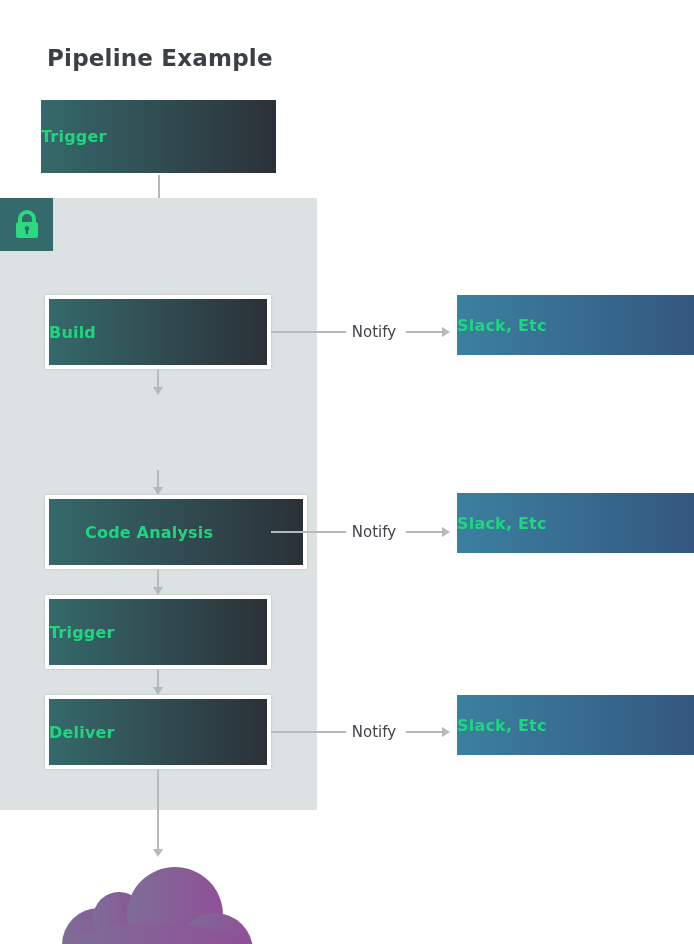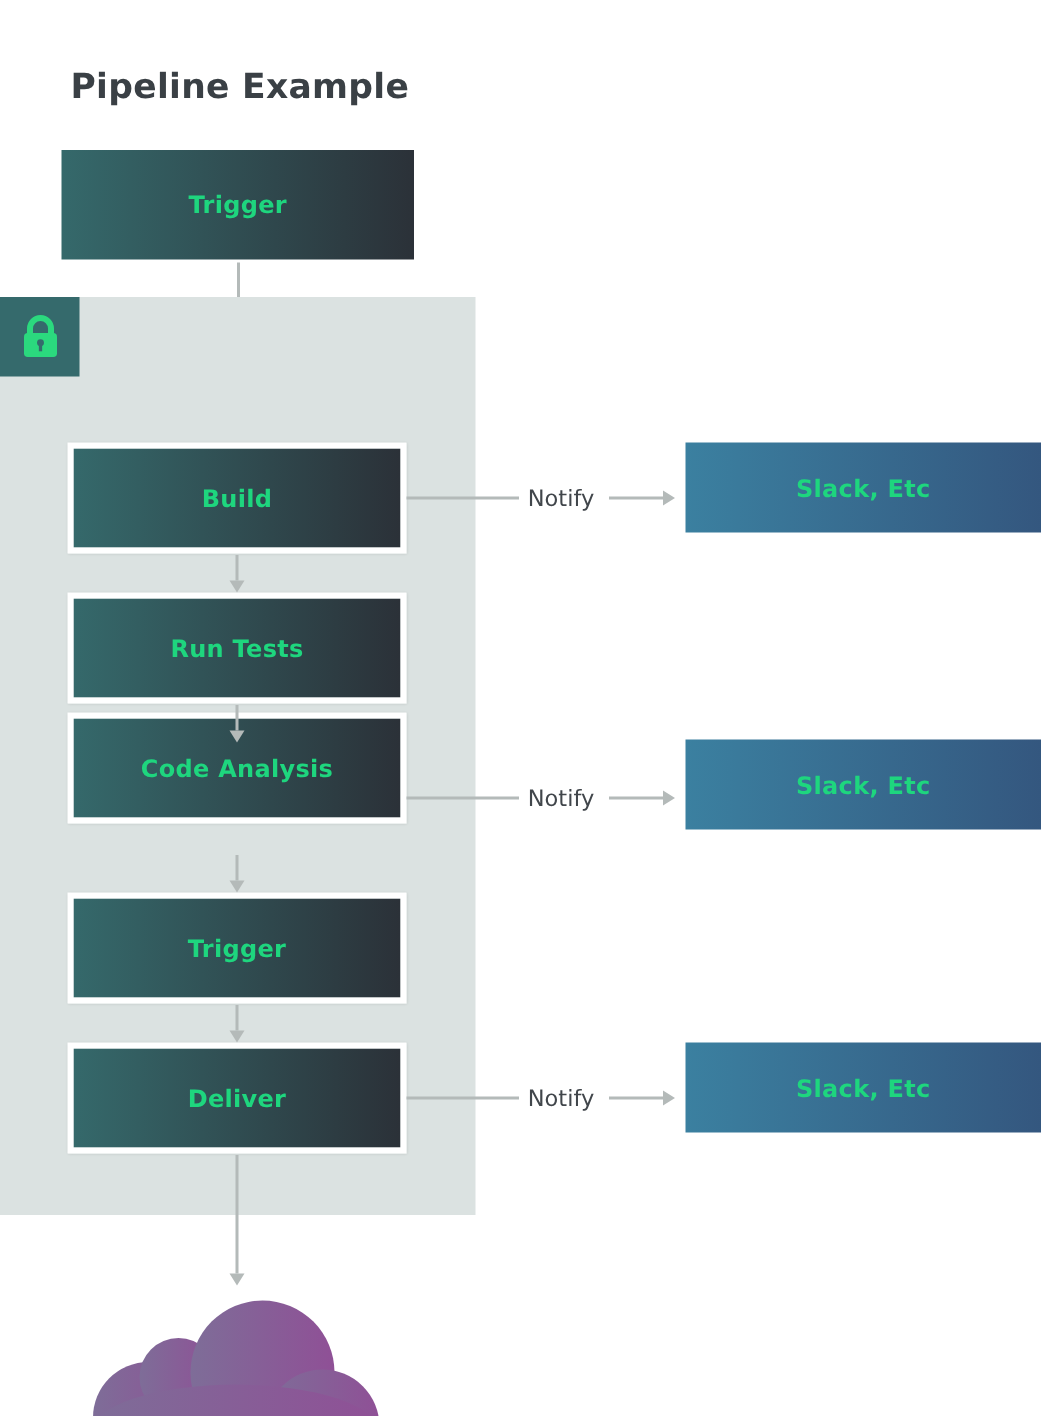--- a/index.html
+++ b/index.html
@@ -18,21 +18,21 @@
   }
   .lock-badge{
     position:absolute;left:0;top:153px;width:53px;height:53px;
     background:var(--badge-bg,#356a6c);display:flex;align-items:center;justify-content:center;
   }
   .zone-label{
     position:absolute;left:66px;top:153px;height:56px;display:flex;align-items:center;
     font-size:16px;color:var(--zone-label-color,#72797c);letter-spacing:1.5px;
   }
   .node{
-    position:absolute;display:flex;align-items:center;justify-content:center;
+    position:absolute;display:flex;align-items:center;justify-content:flex-start;
     font-weight:bold;font-size:16px;color:var(--accent-green,#1ed67e);letter-spacing:.2px;
   }
   .trigger{
     left:41px;top:55px;width:235px;height:73px;
     background:linear-gradient(90deg,var(--stage-from,#35696b),var(--stage-to,#2b3138));
   }
   .stage{
     left:45px;width:218px;height:66px;border:4px solid #ffffff;
     background:linear-gradient(90deg,var(--stage-from,#35696b),var(--stage-to,#2b3138));
     box-shadow:0 0 2px rgba(0,0,0,.18);
@@ -83,24 +83,21 @@
       <path d="M6 14 V9 a7 7 0 0 1 14 0 v5" fill="none" stroke="#2bd97e" stroke-width="4"></path>
       <rect x="2" y="12" width="22" height="16" rx="2.5" fill="#2bd97e"></rect>
       <circle cx="13" cy="18.5" r="2.3" fill="#356a6c"></circle>
       <rect x="11.9" y="19" width="2.2" height="5.2" fill="#356a6c"></rect>
     </svg>
   </div>
 
   <div class="node stage" style="top:250px;">
     <span>Build</span>
   </div>
-  <div class="node stage" style="top:350px;">
-    <span>Run Tests</span>
-  </div>
-  <div class="node stage" style="top:430px;">
+  <div class="node stage" style="top:450px;padding-left:36px;">
     <span>Code Analysis</span>
   </div>
   <div class="node stage" style="top:550px;">
     <span>Trigger</span>
   </div>
   <div class="node stage" style="top:650px;">
     <span>Deliver</span>
   </div>
 
   <div class="arrow-v" style="left:157px;top:325px;height:17px;"></div>

